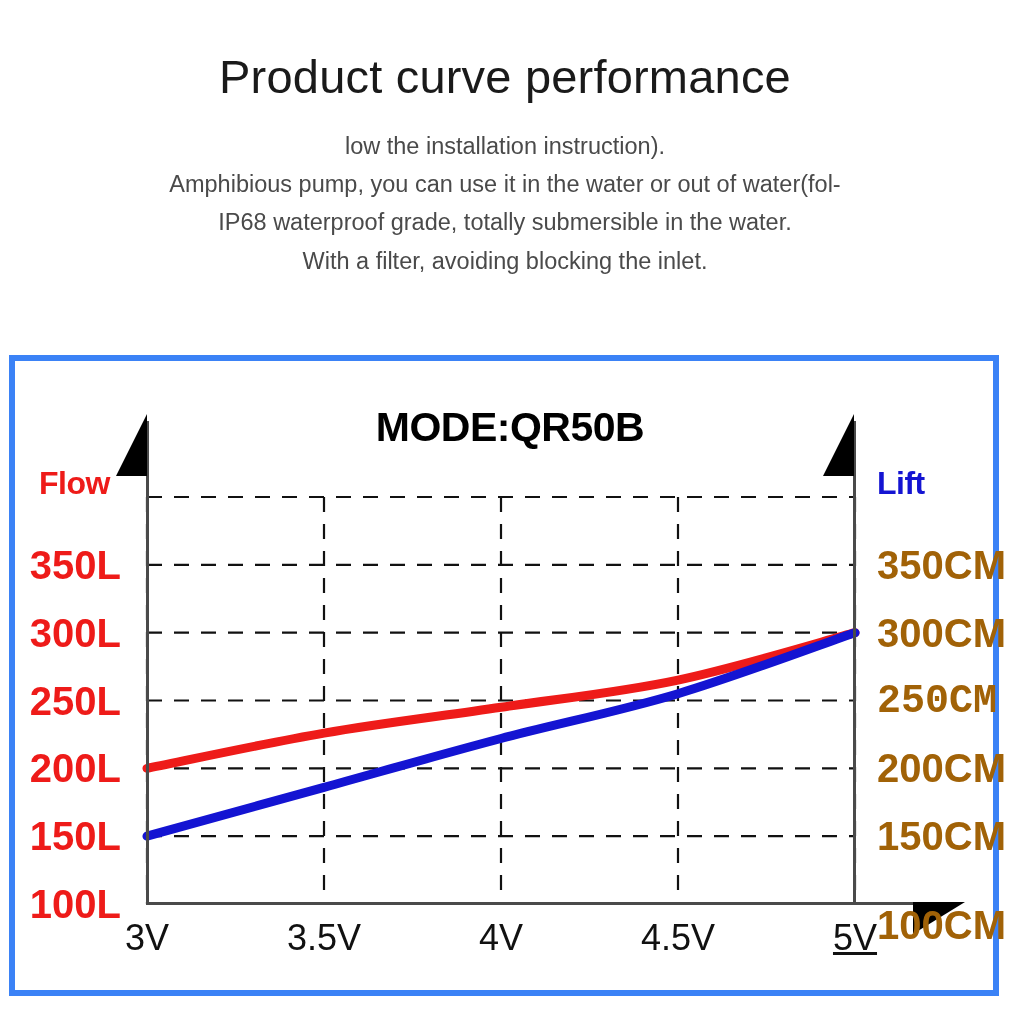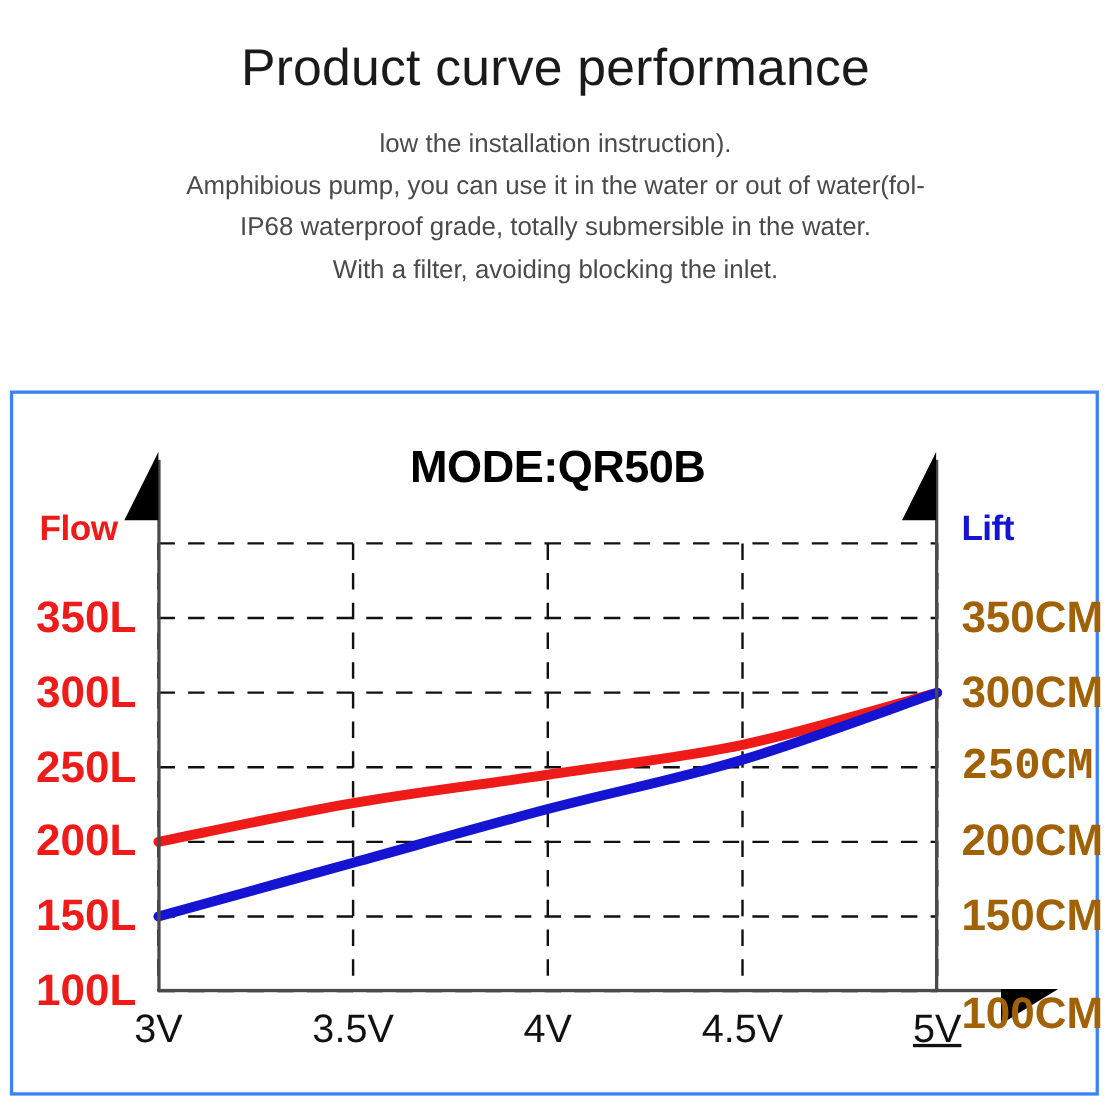--- a/index.html
+++ b/index.html
@@ -22,42 +22,42 @@
     text-align: center;
     box-sizing: border-box;
   }
   .page-title {
     font-family: "Liberation Sans", sans-serif;
     font-size: 47px;
     font-weight: 400;
     color: #1a1a1a;
     letter-spacing: 0.2px;
     line-height: 1.05;
-    margin: 0;
+    margin: 16px;
   }
   .desc-block {
     margin-top: 26px;
     color: #4a4a4a;
     font-size: 23.5px;
     line-height: 1.62;
     font-weight: 400;
   }
   .desc-line {
     display: block;
     white-space: pre;
   }
 
   
   .chart-frame {
     position: absolute;
     left: 9px;
     top: 355px;
     width: 990px;
     height: 641px;
-    border: 3px solid #3b82f6;
+    border: 6px solid #3b82f6;
     box-sizing: border-box;
     background: #ffffff;
   }
   .chart-inner {
     position: absolute;
     inset: 0;
   }
 
   .chart-title {
     position: absolute;

